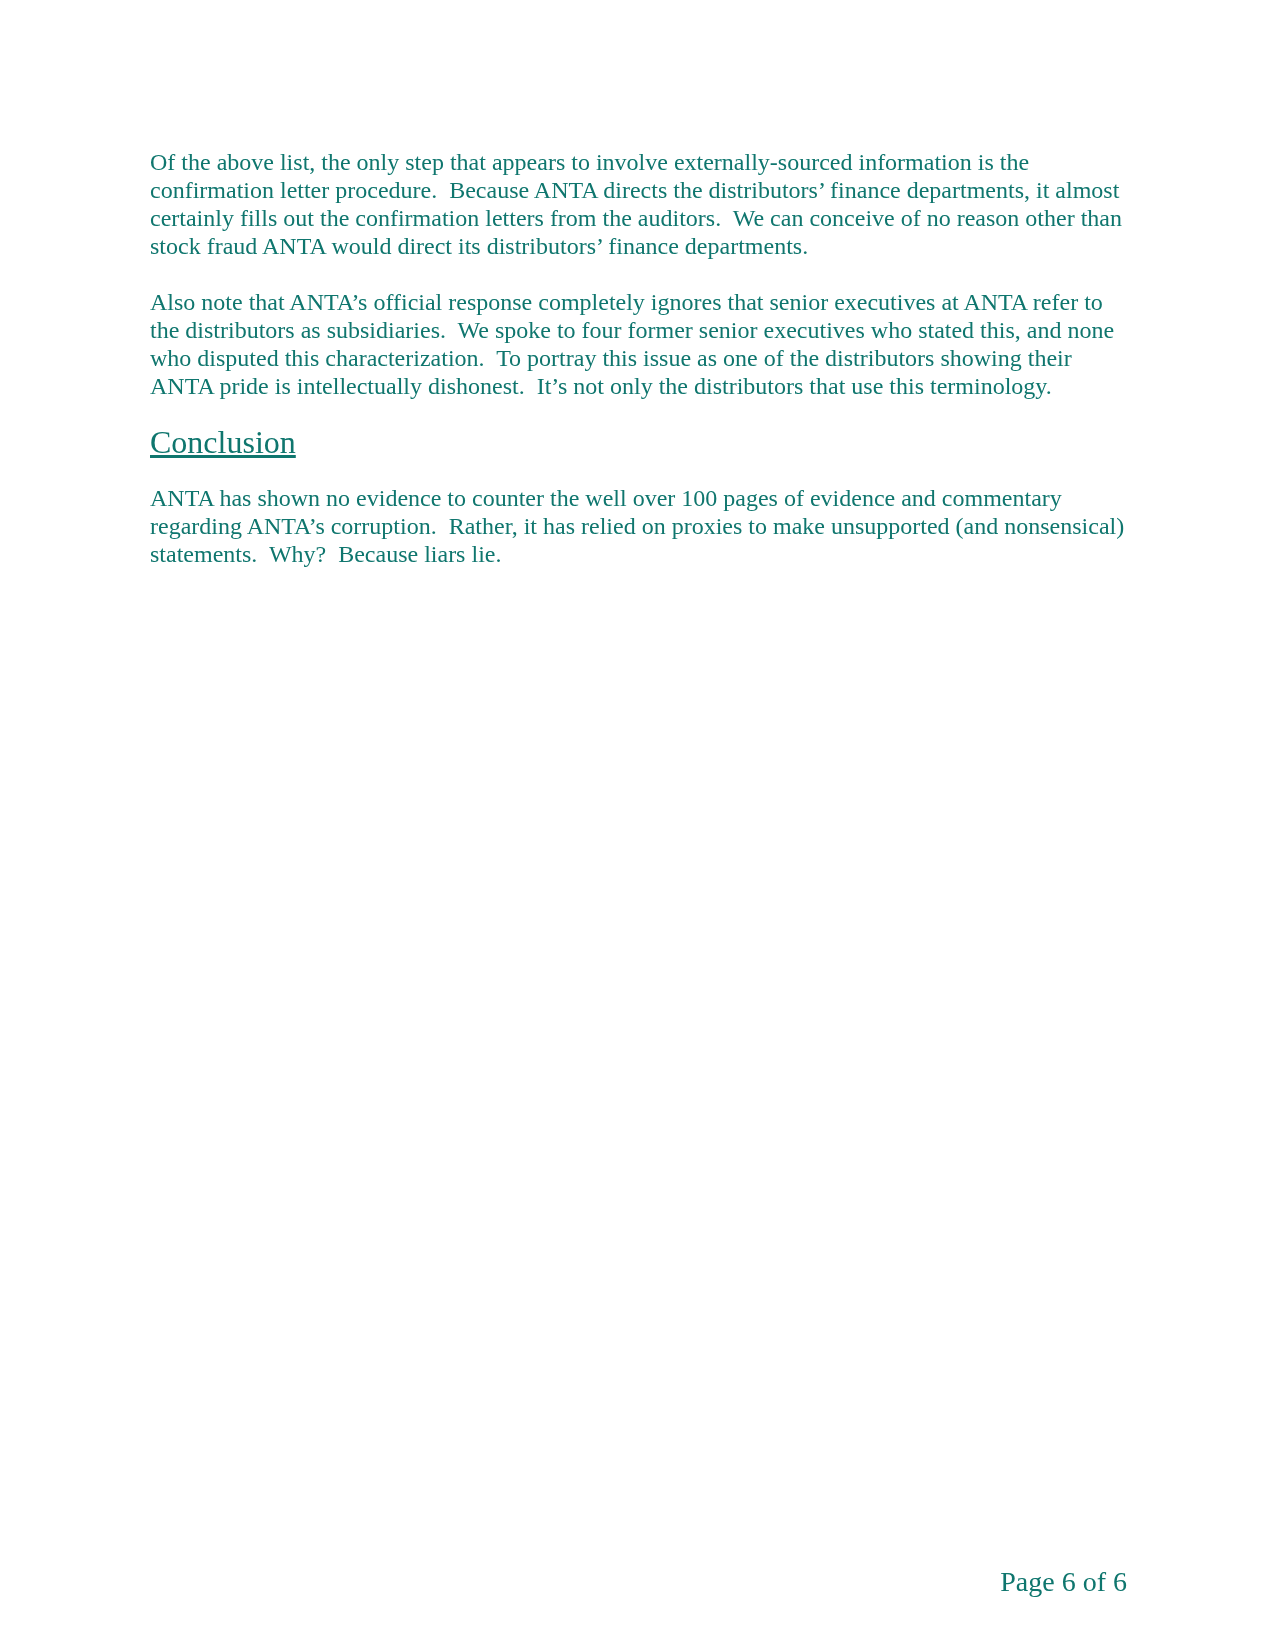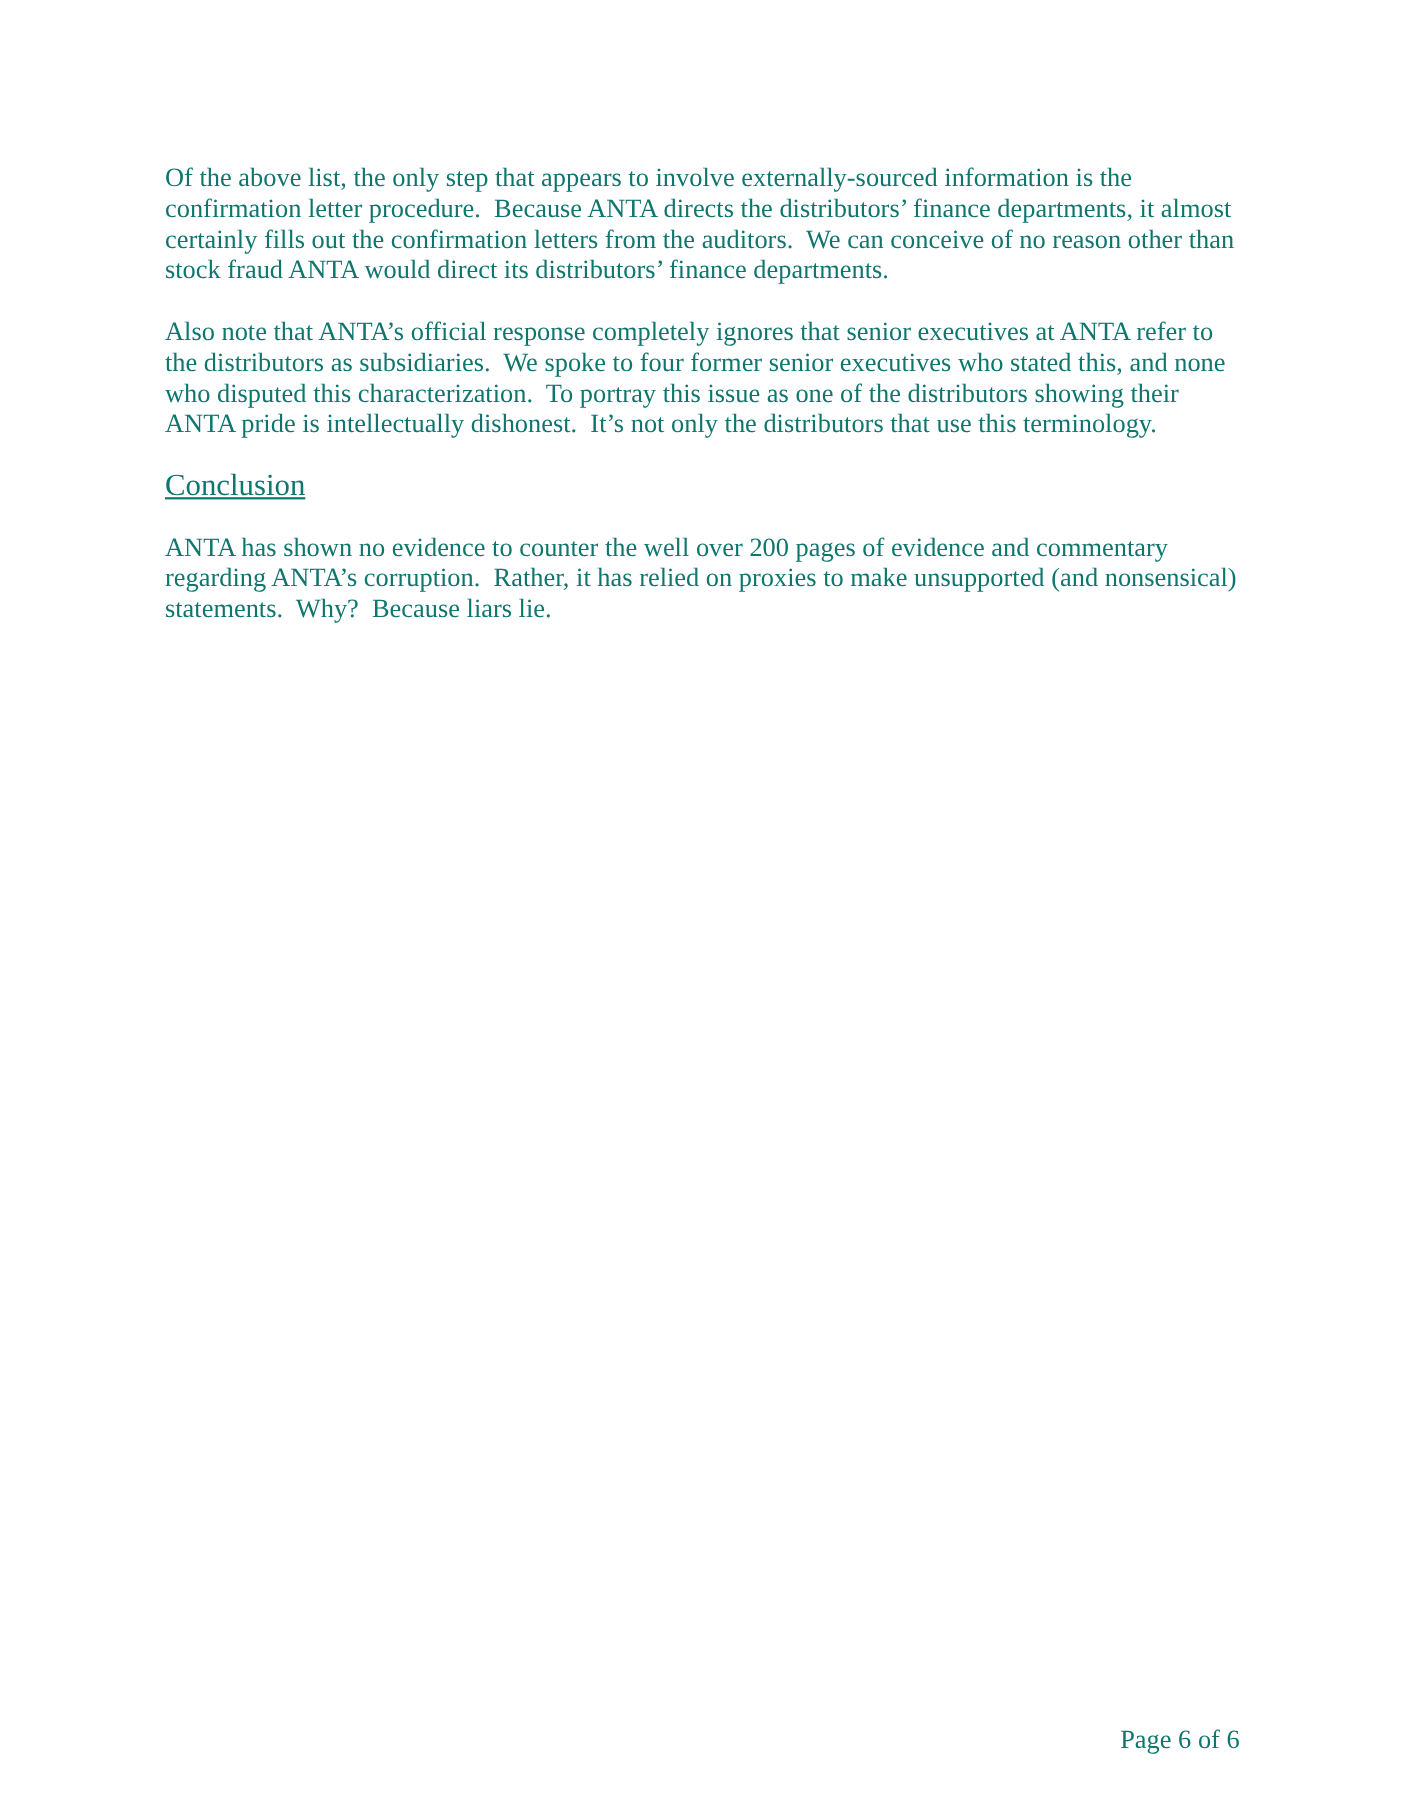--- a/index.html
+++ b/index.html
@@ -22,39 +22,39 @@
   }
   .content {
     width: 975px;
   }
   .para {
     margin: 0 0 28px 0;
     white-space: pre-wrap;
     text-align: left;
   }
   .heading {
-    font-size: 28px;
+    font-size: 32px;
     font-weight: normal;
     line-height: 28px;
     text-decoration: underline;
     margin: 20px 0 28px 0;
   }
   .footer {
     position: absolute;
     top: 1568px;
     right: 148px;
-    font-size: 24px;
+    font-size: 28px;
     line-height: 28px;
     white-space: nowrap;
   }
 </style>
 </head>
 <body>
 
 <div class="page">
   <div class="content">
     <p class="para">Of the above list, the only step that appears to involve externally-sourced information is the confirmation letter procedure.  Because ANTA directs the distributors’ finance departments, it almost certainly fills out the confirmation letters from the auditors.  We can conceive of no reason other than stock fraud ANTA would direct its distributors’ finance departments.</p>
     <p class="para">Also note that ANTA’s official response completely ignores that senior executives at ANTA refer to the distributors as subsidiaries.  We spoke to four former senior executives who stated this, and none who disputed this characterization.  To portray this issue as one of the distributors showing their ANTA pride is intellectually dishonest.  It’s not only the distributors that use this terminology.</p>
     <h2 class="heading">Conclusion</h2>
-    <p class="para">ANTA has shown no evidence to counter the well over 200 pages of evidence and commentary regarding ANTA’s corruption.  Rather, it has relied on proxies to make unsupported (and nonsensical) statements.  Why?  Because liars lie.</p>
+    <p class="para">ANTA has shown no evidence to counter the well over 100 pages of evidence and commentary regarding ANTA’s corruption.  Rather, it has relied on proxies to make unsupported (and nonsensical) statements.  Why?  Because liars lie.</p>
   </div>
   <div class="footer">Page 6 of 6</div>
 </div>
 
 </body></html>

